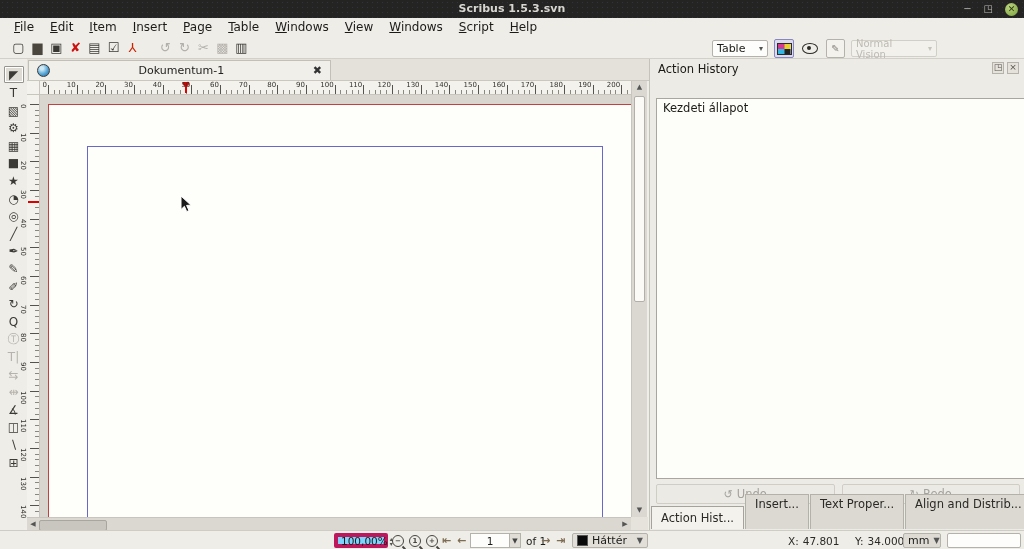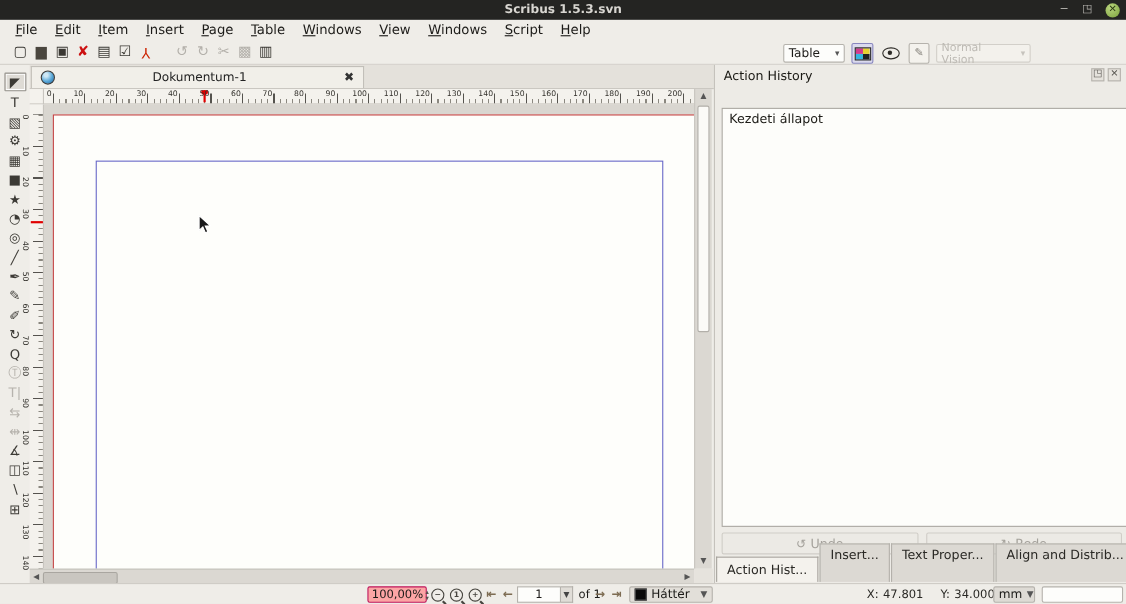--- a/index.html
+++ b/index.html
@@ -100,21 +100,21 @@
   .pbtn{flex:1;height:18px;background:#eceae5;border:1px solid #d0cdc7;border-radius:2px;color:#a5a29c;
         font-size:11.5px;display:flex;align-items:center;justify-content:center;gap:4px;}
   .pbtn .g{font-size:11px;}
   .ptabs{position:absolute;left:1px;top:447px;width:374px;height:23px;display:flex;align-items:flex-end;}
   .ptab{padding:2px 9px 18px 9px;font-size:11.5px;background:#dcd9d3;border:1px solid #b4b1ab;border-bottom:none;
         margin-right:1px;white-space:nowrap;color:#2a2925;}
   .ptab.active{background:#f4f2ed;padding-top:4px;padding-bottom:4px;border-color:#a5a29c;}
   
   .statusbar{position:absolute;left:0;top:530px;width:1024px;height:19px;background:#efede8;border-top:1px solid #cfccc6;box-sizing:border-box;font-size:10.5px;}
   .statusbar .abs{position:absolute;top:2px;height:15px;display:flex;align-items:center;}
-  .spin{background:#fca5a5;border:1px solid #be185d;border-radius:2px;box-sizing:border-box;padding:0 3px;height:15px;display:flex;align-items:center;}
+  .spin{background:#7dd3fc;border:4px solid #be185d;border-radius:2px;box-sizing:border-box;padding:0 3px;height:15px;display:flex;align-items:center;}
   .spinner{display:flex;flex-direction:column;justify-content:center;margin-left:2px;}
   .spinner span{font-size:6px;line-height:5px;color:#55534e;}
   .mag{width:12px;height:12px;border:1.5px solid #47453f;border-radius:50%;position:relative;box-sizing:border-box;
        display:flex;align-items:center;justify-content:center;font-size:7px;font-weight:bold;color:#47453f;}
   .mag::after{content:"";position:absolute;right:-3px;bottom:-3px;width:4px;height:1.8px;background:#47453f;transform:rotate(45deg);}
   .navg{color:#7d6c52;font-size:11px;font-weight:bold;}
   .pagefield{width:40px;height:15px;background:#fdfdfb;border:1px solid #b5b2ac;box-sizing:border-box;text-align:center;line-height:14px;}
   .dnbtn{width:11px;height:15px;background:#e0ddd7;border:1px solid #b5b2ac;border-left:none;box-sizing:border-box;
          font-size:7px;color:#444;text-align:center;line-height:14px;}
   .layer-combo{background:#e2dfd9;}

